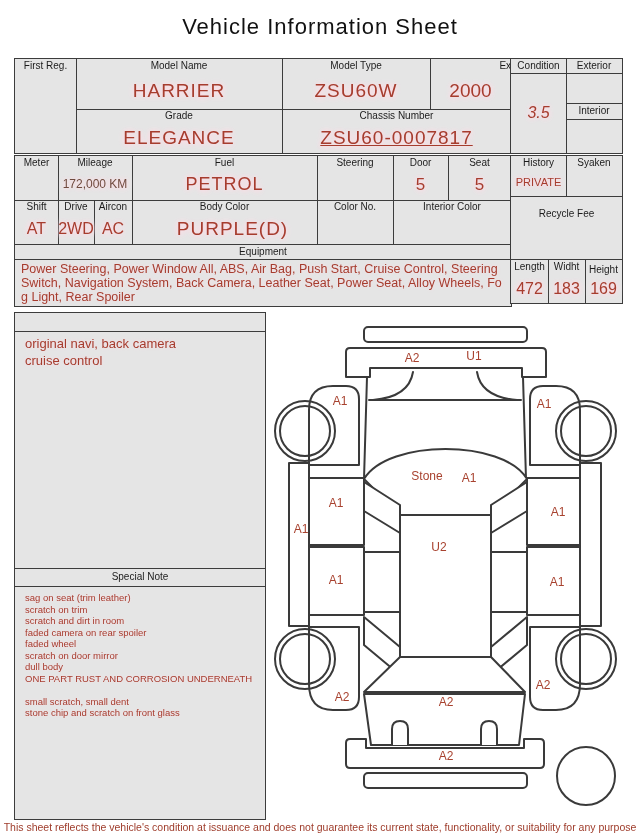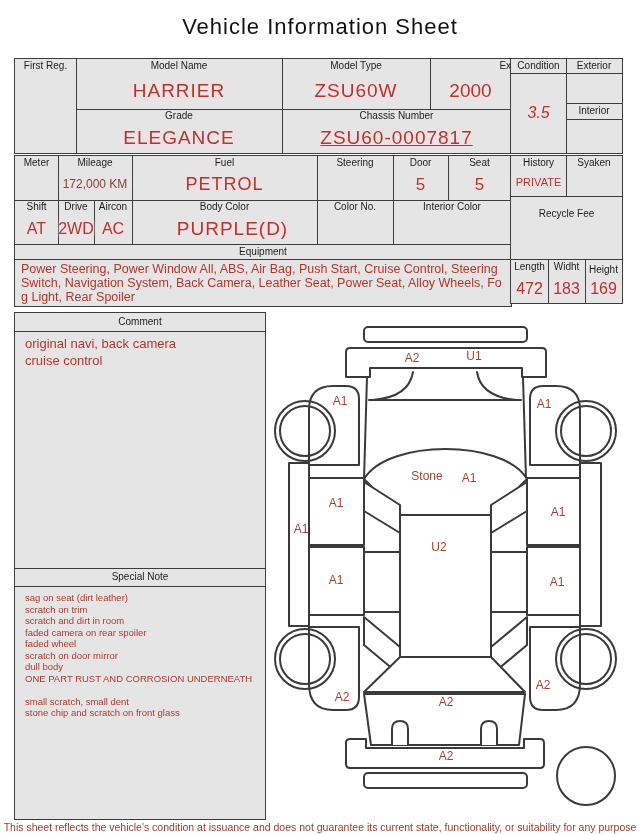--- a/index.html
+++ b/index.html
@@ -135,31 +135,30 @@
     <div class="abs lbl" style="left:0;top:103px;width:37px;height:16px;">Length</div>
     <div class="abs val" style="left:0;top:119px;width:37px;height:28px;font-size:16px;">472</div>
     <div class="abs lbl" style="left:37px;top:103px;width:37px;height:16px;">Widht</div>
     <div class="abs val" style="left:37px;top:119px;width:37px;height:28px;font-size:16px;">183</div>
     <div class="abs lbl" style="left:74px;top:98px;width:37px;height:16px;margin-top:8px;">Height</div>
     <div class="abs val" style="left:74px;top:119px;width:37px;height:28px;font-size:16px;">169</div>
   </div>
 
   <div class="box" style="left:14px;top:312px;width:252px;height:508px;">
     <div class="hl" style="left:0;top:18px;width:250px;"></div>
-    <div class="abs lbl" style="left:0;top:0;width:250px;height:18px;">Comment</div>
     <div class="abs" style="left:0;top:22px;width:250px;">
       <div class="comment-line">original navi, back camera</div>
       <div class="comment-line">cruise control</div>
     </div>
 
     <div class="hl" style="left:0;top:255px;width:250px;"></div>
     <div class="hl" style="left:0;top:273px;width:250px;"></div>
     <div class="abs lbl" style="left:0;top:255px;width:250px;height:18px;">Special Note</div>
     <div class="abs" style="left:0;top:279px;width:250px;">
-      <div class="note-line">sag on seat (dirt leather)</div>
+      <div class="note-line">sag on seat (trim leather)</div>
       <div class="note-line">scratch on trim</div>
       <div class="note-line">scratch and dirt in room</div>
       <div class="note-line">faded camera on rear spoiler</div>
       <div class="note-line">faded wheel</div>
       <div class="note-line">scratch on door mirror</div>
       <div class="note-line">dull body</div>
       <div class="note-line">ONE PART RUST AND CORROSION UNDERNEATH</div>
       <div class="note-line" style="min-height:11.5px;"></div>
       <div class="note-line">small scratch, small dent</div>
       <div class="note-line">stone chip and scratch on front glass</div>

